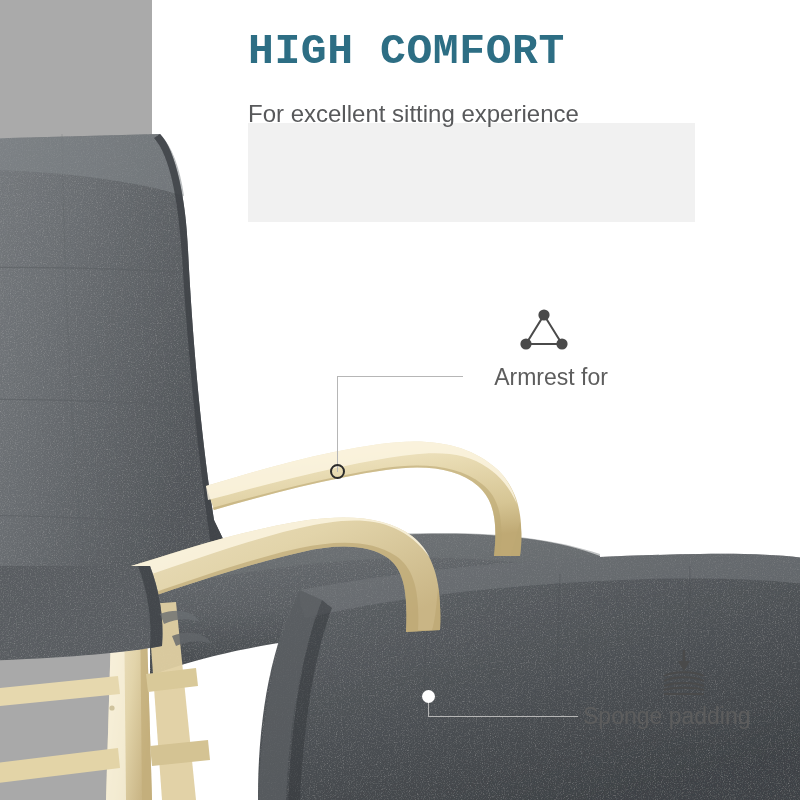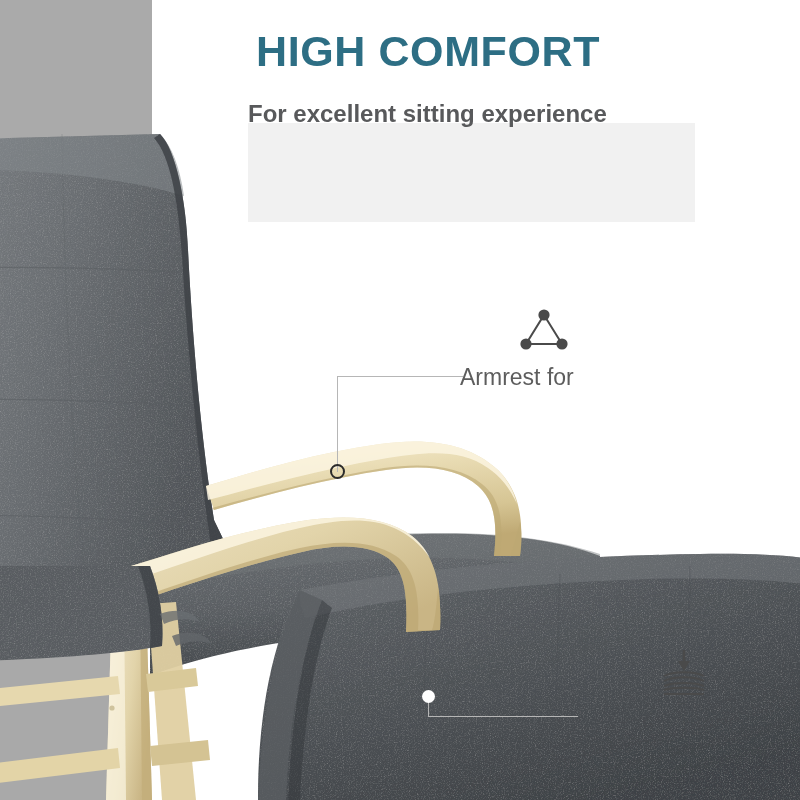--- a/index.html
+++ b/index.html
@@ -40,34 +40,35 @@
     left: 0;
     top: 0;
     width: 800px;
     height: 800px;
   }
   .photo-layer svg { display: block; }
 
   
   .headline {
     position: absolute;
-    left: 256px;
+    left: 248px;
     top: 27px;
     font-size: 43px;
     font-weight: bold;
     letter-spacing: 0.6px;
     color: #2d6e84;
     white-space: nowrap;
+    font-family: Liberation Mono, monospace;
   }
   .subhead {
     position: absolute;
     left: 248px;
     top: 100px;
     font-size: 24px;
-    font-weight: 700;
+    font-weight: 400;
     color: #58595b;
     white-space: nowrap;
   }
   .panel-box {
     position: absolute;
     left: 248px;
     top: 123px;
     width: 447px;
     height: 99px;
     background: #f1f1f1;
@@ -79,21 +80,21 @@
     font-size: 23px;
     font-weight: 300;
     color: #5d5d5d;
     line-height: 1.17;
     white-space: pre;
   }
   .callout-1-text {
     left: 460px;
     top: 364px;
     width: 182px;
-    text-align: left;
+    text-align: center;
   }
   .callout-2-text {
     left: 583px;
     top: 703px;
     white-space: nowrap;
   }
 
   .icon-box {
     position: absolute;
   }
@@ -328,18 +329,19 @@
       <line x1="27" y1="4" x2="27" y2="19" stroke="#4a4a4a" stroke-width="2.6"></line>
       <polygon points="27,25 21,15 33,15" fill="#4a4a4a"></polygon>
       <path d="M 7 30 C 16 25 38 25 47 30" fill="none" stroke="#4a4a4a" stroke-width="2"></path>
       <path d="M 7 35 C 16 30 38 30 47 35" fill="none" stroke="#4a4a4a" stroke-width="2"></path>
       <path d="M 7 40 C 16 36 38 36 47 40" fill="none" stroke="#4a4a4a" stroke-width="2"></path>
       <path d="M 7 44 C 16 41 38 41 47 44" fill="none" stroke="#4a4a4a" stroke-width="2"></path>
       <line x1="7" y1="48" x2="47" y2="48" stroke="#4a4a4a" stroke-width="2"></line>
     </svg>
   </div>
 
+  <div class="callout-text callout-2-text">Sponge padding</div>
 
   <div class="lead-h" style="left:428px; top:716px; width:150px;"></div>
   <div class="lead-v" style="left:428px; top:700px; height:17px;"></div>
   <div class="marker-solid" style="left:422px; top:690px;"></div>
 
 </div>
 
 </body></html>

